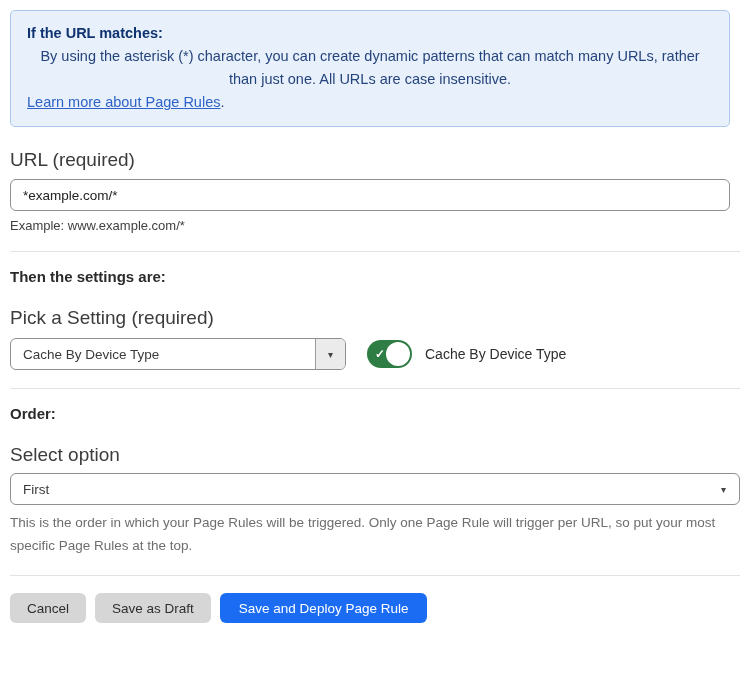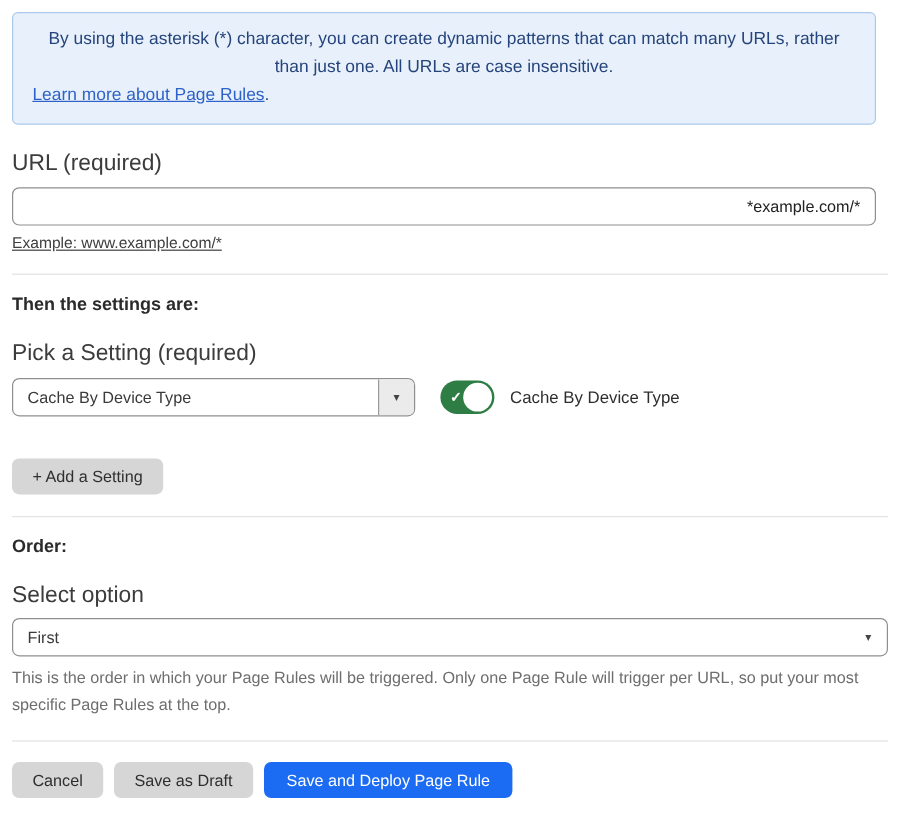--- a/index.html
+++ b/index.html
@@ -57,27 +57,25 @@
     width: 720px;
     height: 32px;
     border: 1px solid #8f8f8f;
     border-radius: 6px;
     font-family: "Liberation Sans", sans-serif;
     font-size: 13.5px;
     color: #222;
     padding: 0 12px;
     outline: none;
     background: #fff;
-    text-align: right;
   }
   .example-text {
     margin-top: 7px;
     font-size: 13px;
     color: #3f3f3f;
-    text-decoration: underline;
   }
 
   hr.divider {
     border: none;
     border-top: 1px solid #e2e2e2;
     margin: 18px 0 0 0;
     width: 730px;
   }
 
   h2.section-heading {
@@ -202,20 +200,21 @@
     padding: 0 19px;
   }
 </style>
 </head>
 <body>
 
 <div class="page">
 
 
   <div class="info-box">
+    <div class="info-heading">If the URL matches:</div>
     <div class="info-body">By using the asterisk (*) character, you can create dynamic patterns that can match many URLs, rather than just one. All URLs are case insensitive.</div>
     <div class="info-link-line"><a class="info-link">Learn more about Page Rules</a><span class="info-period">.</span></div>
   </div>
 
   <div class="field-label">URL (required)</div>
   <input class="url-input" type="text" value="*example.com/*" style="">
   <div class="example-text">Example: www.example.com/*</div>
 
   <hr class="divider">
 
@@ -228,21 +227,20 @@
       <span class="select-value">Cache By Device Type</span>
       <span class="select-arrow-box">▾</span>
     </div>
     <div class="toggle">
       <span class="toggle-check">✓</span>
       <span class="toggle-knob"></span>
     </div>
     <span class="toggle-label">Cache By Device Type</span>
   </div>
 
-  <button class="gray-btn add-btn">+ Add a Setting</button>
 
   <hr class="divider">
 
   <h2 class="section-heading">Order:</h2>
 
   <div class="field-label">Select option</div>
 
   <div class="select-box full">
     <span class="select-value">First</span>
     <span class="plain-arrow">▾</span>

